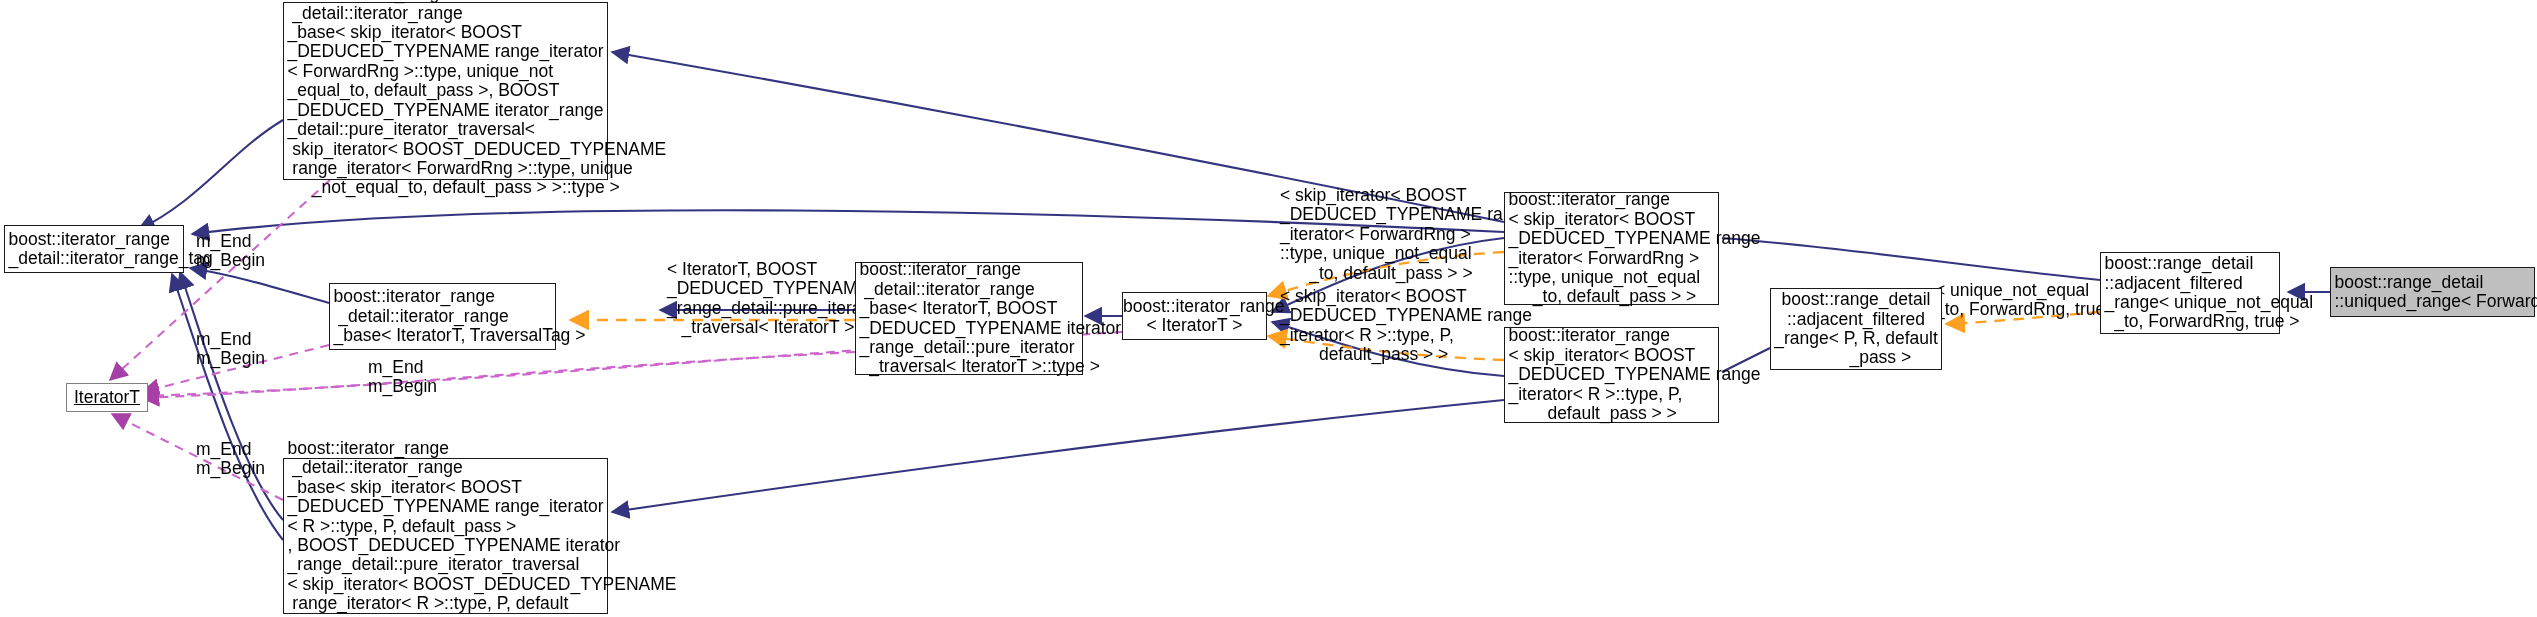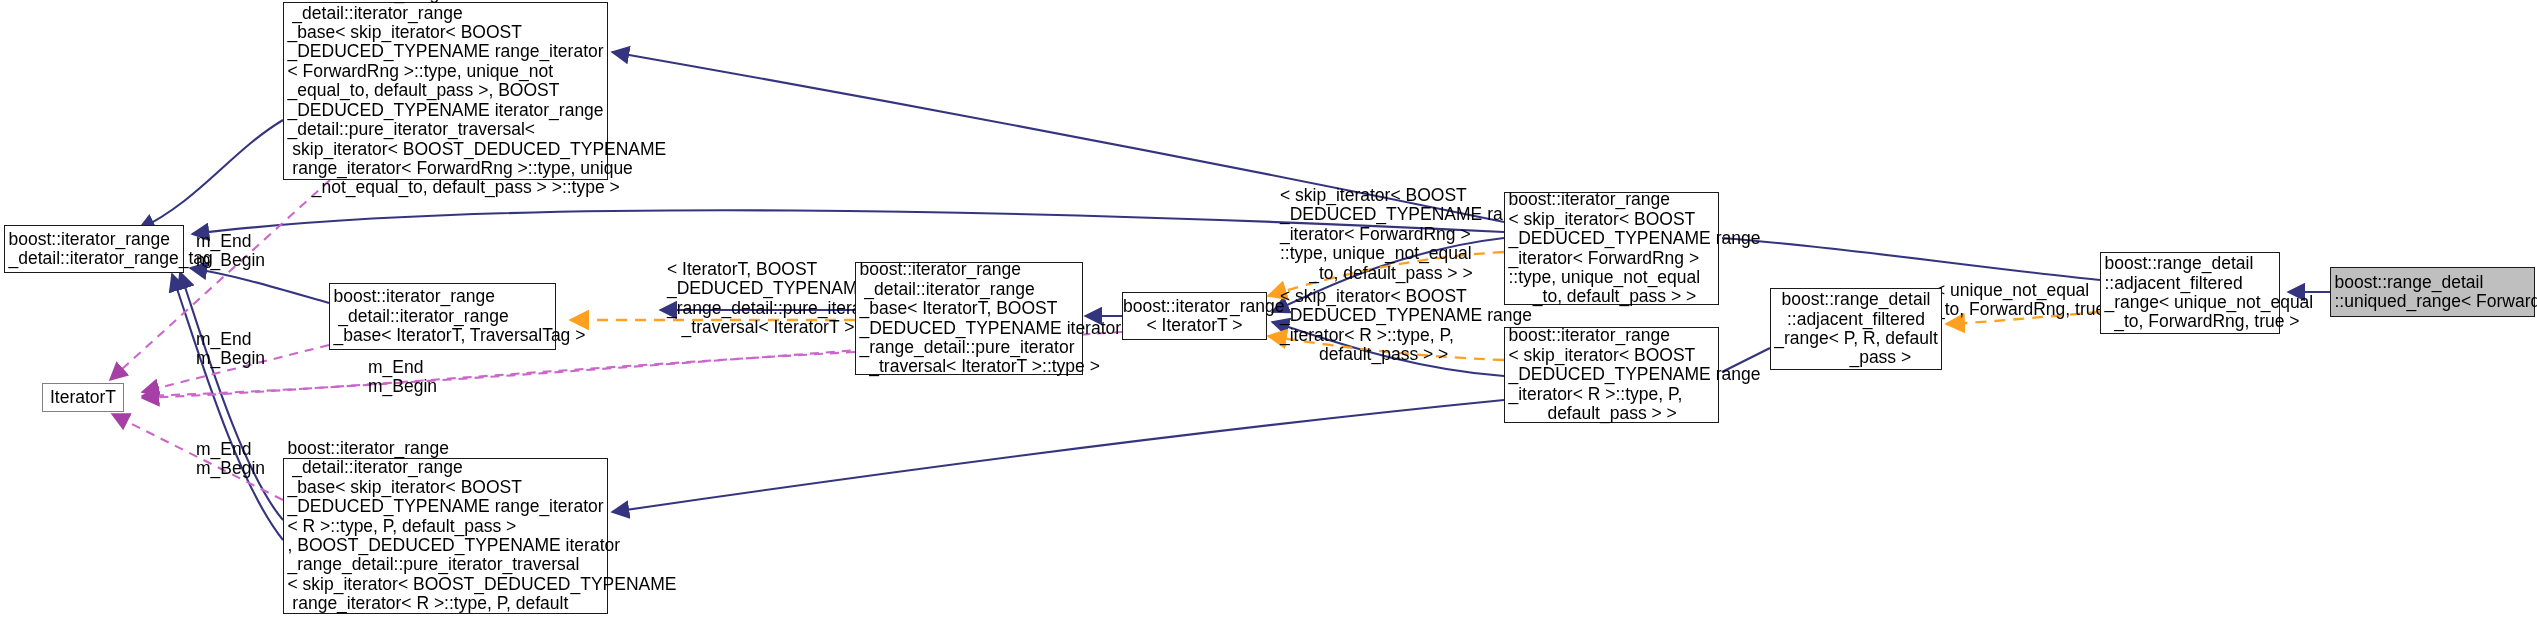--- a/index.html
+++ b/index.html
@@ -152,21 +152,21 @@
  skip_iterator&lt; BOOST_DEDUCED_TYPENAME
  range_iterator&lt; ForwardRng &gt;::type, unique
      _not_equal_to, default_pass &gt; &gt;::type &gt;</span>
   </div>
 
   <div class="node left-align" style="left:4px; top:225px; width:180px; height:48px;">
     <span class="node-text">boost::iterator_range
 _detail::iterator_range_tag</span>
   </div>
 
-  <div class="node" style="left:42px; top:383px; width:82px; height:29px; border-color:#808080;">
+  <div class="node" style="left:66px; top:383px; width:82px; height:29px; border-color:#808080;text-decoration:underline;">
     <span class="node-text">IteratorT</span>
   </div>
 
   <div class="node left-align" style="left:329px; top:283px; width:227px; height:67px;">
     <span class="node-text">boost::iterator_range
  _detail::iterator_range
 _base&lt; IteratorT, TraversalTag &gt;</span>
   </div>
 
   <div class="node left-align" style="left:855px; top:262px; width:228px; height:113px;">

